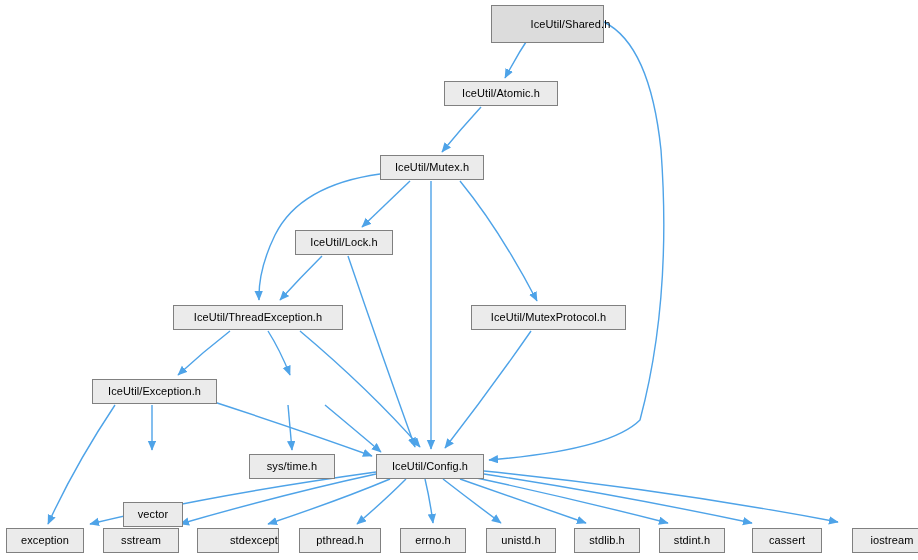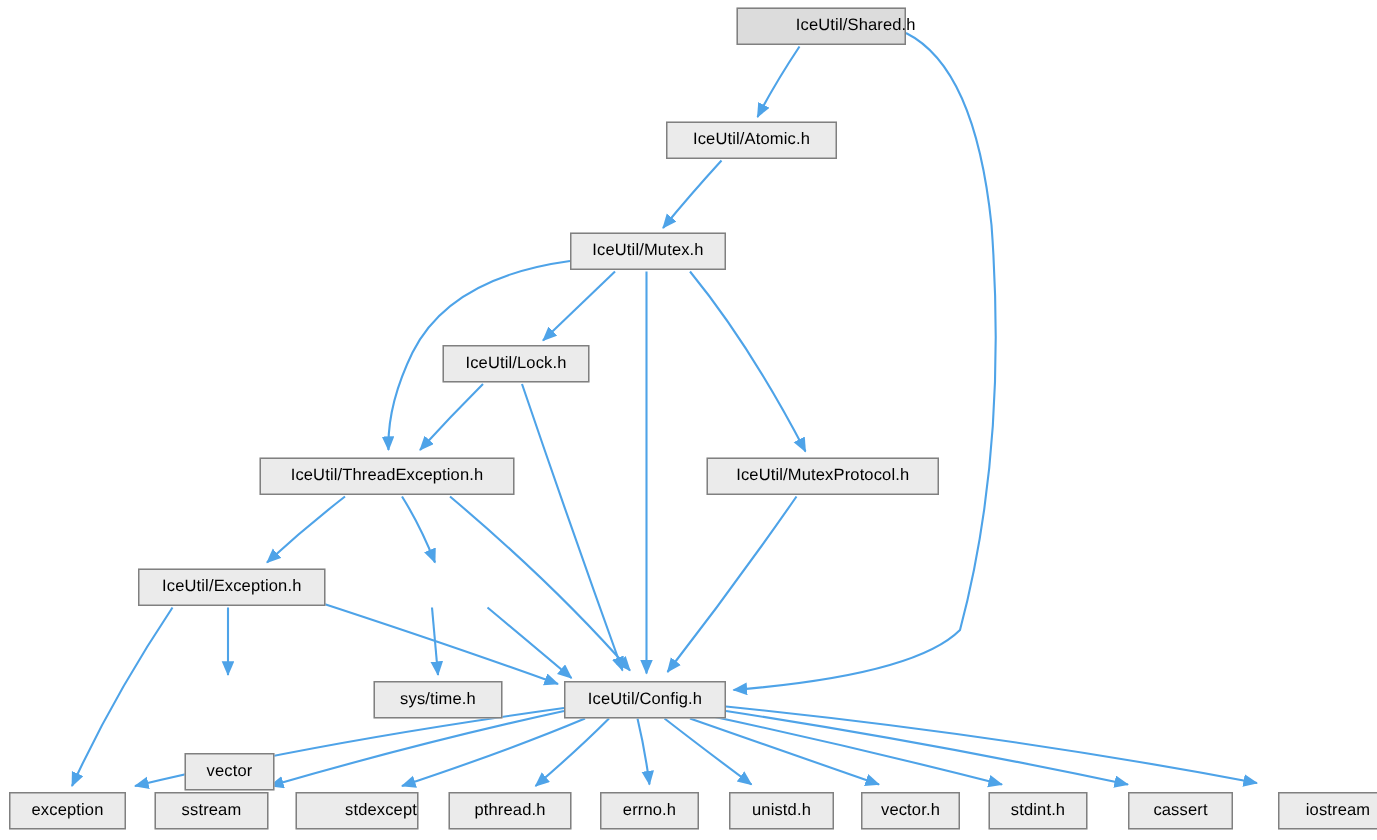--- a/index.html
+++ b/index.html
@@ -104,34 +104,34 @@
       <path d="M460,479 Q520,500 586,523"></path>
 
       <path d="M472,477 Q570,498 668,523"></path>
 
       <path d="M484,474 Q620,495 752,523"></path>
 
       <path d="M484,471 Q670,490 838,522"></path>
     </g>
   </svg>
 
-  <div class="node root" style="left:491px;top:5px;width:113px;height:25px;padding-left:46px;">IceUtil/Shared.h</div>
+  <div class="node root" style="left:491px;top:5px;width:113px;height:38px;padding-left:46px;">IceUtil/Shared.h</div>
   <div class="node" style="left:444px;top:81px;width:114px;height:25px;">IceUtil/Atomic.h</div>
   <div class="node" style="left:380px;top:155px;width:104px;height:25px;">IceUtil/Mutex.h</div>
   <div class="node" style="left:295px;top:230px;width:98px;height:25px;">IceUtil/Lock.h</div>
   <div class="node" style="left:173px;top:305px;width:170px;height:25px;">IceUtil/ThreadException.h</div>
   <div class="node" style="left:471px;top:305px;width:155px;height:25px;">IceUtil/MutexProtocol.h</div>
   <div class="node" style="left:92px;top:379px;width:125px;height:25px;">IceUtil/Exception.h</div>
   <div class="node" style="left:123px;top:454px;width:60px;height:25px;margin-top:48px;">vector</div>
   <div class="node" style="left:249px;top:454px;width:86px;height:25px;">sys/time.h</div>
   <div class="node" style="left:376px;top:454px;width:108px;height:25px;">IceUtil/Config.h</div>
   <div class="node" style="left:6px;top:528px;width:78px;height:25px;">exception</div>
   <div class="node" style="left:103px;top:528px;width:76px;height:25px;">sstream</div>
   <div class="node" style="left:197px;top:528px;width:82px;height:25px;padding-left:32px;">stdexcept</div>
   <div class="node" style="left:299px;top:528px;width:82px;height:25px;">pthread.h</div>
   <div class="node" style="left:400px;top:528px;width:66px;height:25px;">errno.h</div>
   <div class="node" style="left:486px;top:528px;width:70px;height:25px;">unistd.h</div>
-  <div class="node" style="left:574px;top:528px;width:66px;height:25px;">vector.h</div>
+  <div class="node" style="left:574px;top:528px;width:66px;height:25px;">stdlib.h</div>
   <div class="node" style="left:659px;top:528px;width:66px;height:25px;">stdint.h</div>
   <div class="node" style="left:752px;top:528px;width:70px;height:25px;">cassert</div>
   <div class="node" style="left:852px;top:528px;width:80px;height:25px;">iostream</div>
 
 </div>
 
 </body></html>

